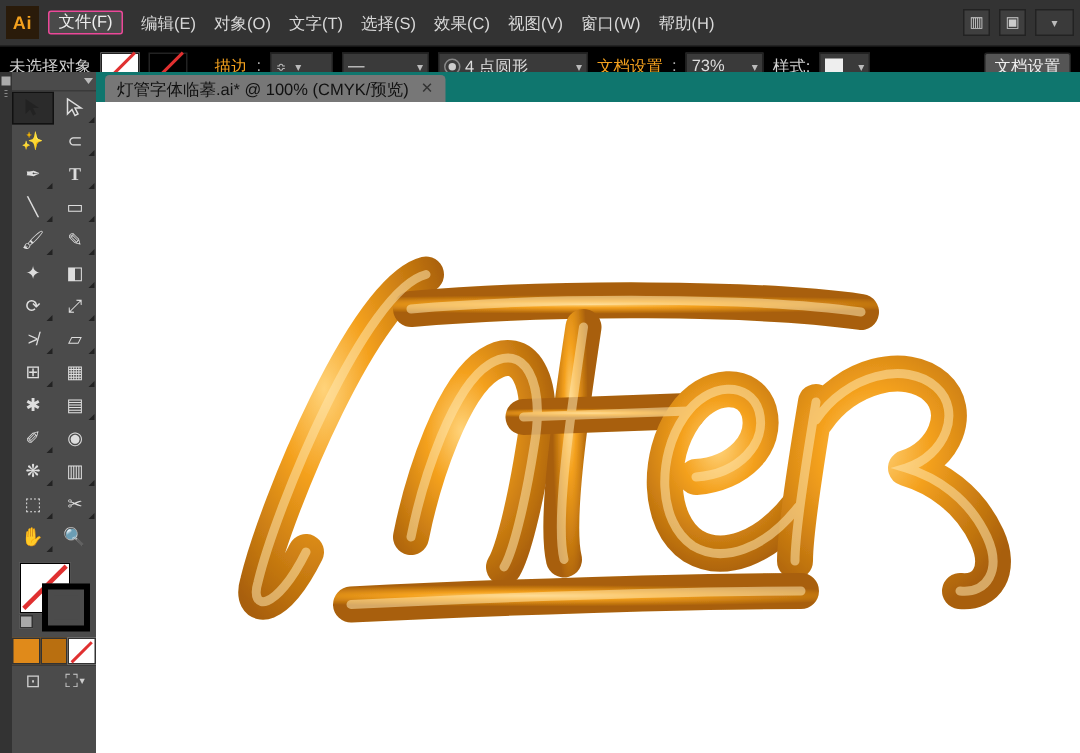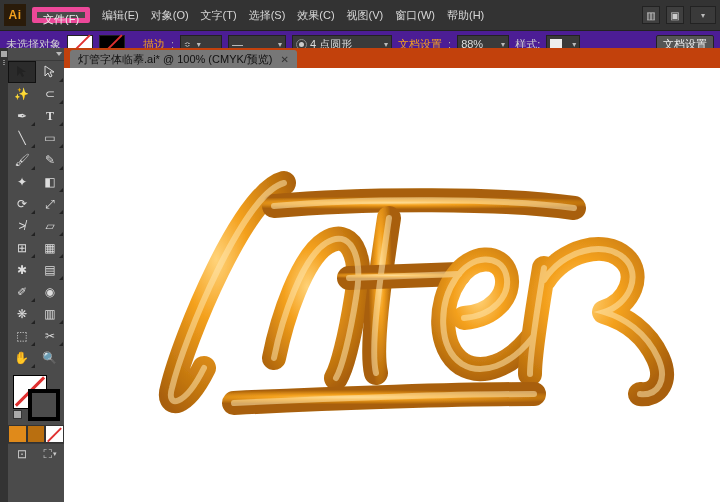--- a/index.html
+++ b/index.html
@@ -31,21 +31,21 @@
     font-weight: bold;
     font-size: 12px;
     display: flex;
     align-items: center;
     justify-content: center;
     margin-right: 6px;
     letter-spacing: 0.5px;
   }
   .menu-btn {
     background: #4a4a4a;
-    border: 5px solid #ec4899;
+    border: 1px solid #ec4899;
     color: #eee;
     font-size: 11px;
     height: 16px;
     line-height: 14px;
     padding: 0 6px;
     margin-right: 6px;
     border-radius: 2px;
   }
   .menu-item {
     padding: 0 6px;
@@ -67,21 +67,21 @@
     display: inline-flex;
     align-items: center;
     justify-content: center;
     font-size: 10px;
     color: #ccc;
   }
 
   
   .controlbar {
     height: 26px;
-    background: #4c1d95;
+    background: #000000;
     display: flex;
     align-items: center;
     padding: 0 6px;
     border-bottom: 1px solid #222;
     gap: 6px;
   }
   .control-label { color: #d0d0d0; }
   .control-label.orange { color: #f4a11e; }
   .swatch {
     width: 24px;
@@ -294,21 +294,21 @@
     color: #ccc;
   }
 
   
   .tabbar {
     position: absolute;
     left: 64px;
     top: 48px;
     right: 0;
     height: 20px;
-    background: #c2410c;
+    background: #0f766e;
     display: flex;
     align-items: flex-end;
     border-bottom: 1px solid #1a1a1a;
     padding-left: 6px;
   }
   .tab {
     height: 18px;
     background: #777;
     color: #111;
     font-size: 11px;
@@ -372,21 +372,21 @@
     </span>
   <span class="dd" style="width:50px;justify-content:center;">—<span class="caret" style="margin-left:auto;">▾</span></span>
   <span class="dd" style="width:92px;">
     <span class="radio sel"></span>
     <span>4 点圆形</span>
     <span class="caret" style="margin-left:auto;">▾</span>
   </span>
   <span class="control-label orange">文档设置</span>
   <span style="color:#aaa;">:</span>
   <span class="dd" style="width:44px;">
-    <span>88%</span>
+    <span>73%</span>
     <span class="caret" style="margin-left:auto;">▾</span>
   </span>
   <span class="control-label">样式:</span>
   <span class="dd" style="width:26px;">
       <span style="width:12px;height:10px;background:#eee;display:inline-block;"></span>
       <span class="caret" style="margin-left:auto;">▾</span>
     </span>
   <button class="doc-settings-btn">文档设置</button>
 </div>
 

